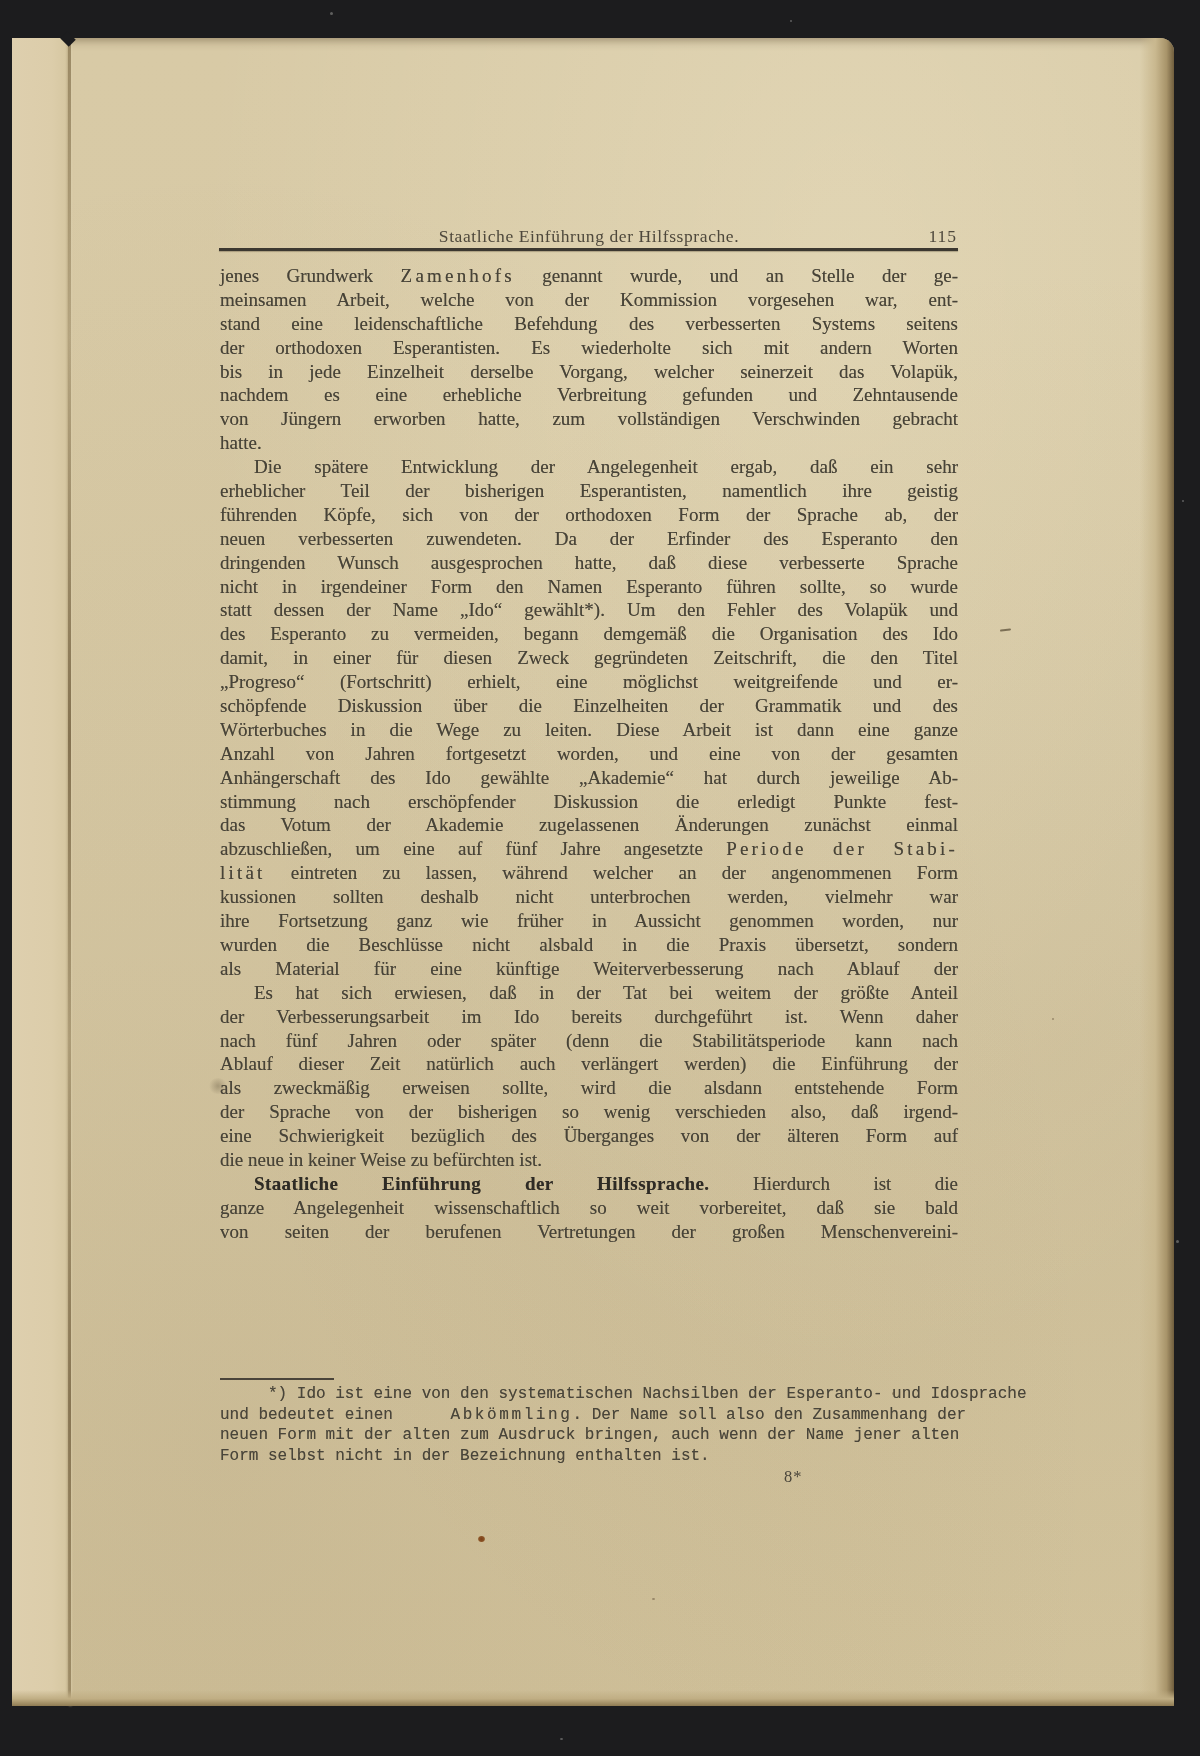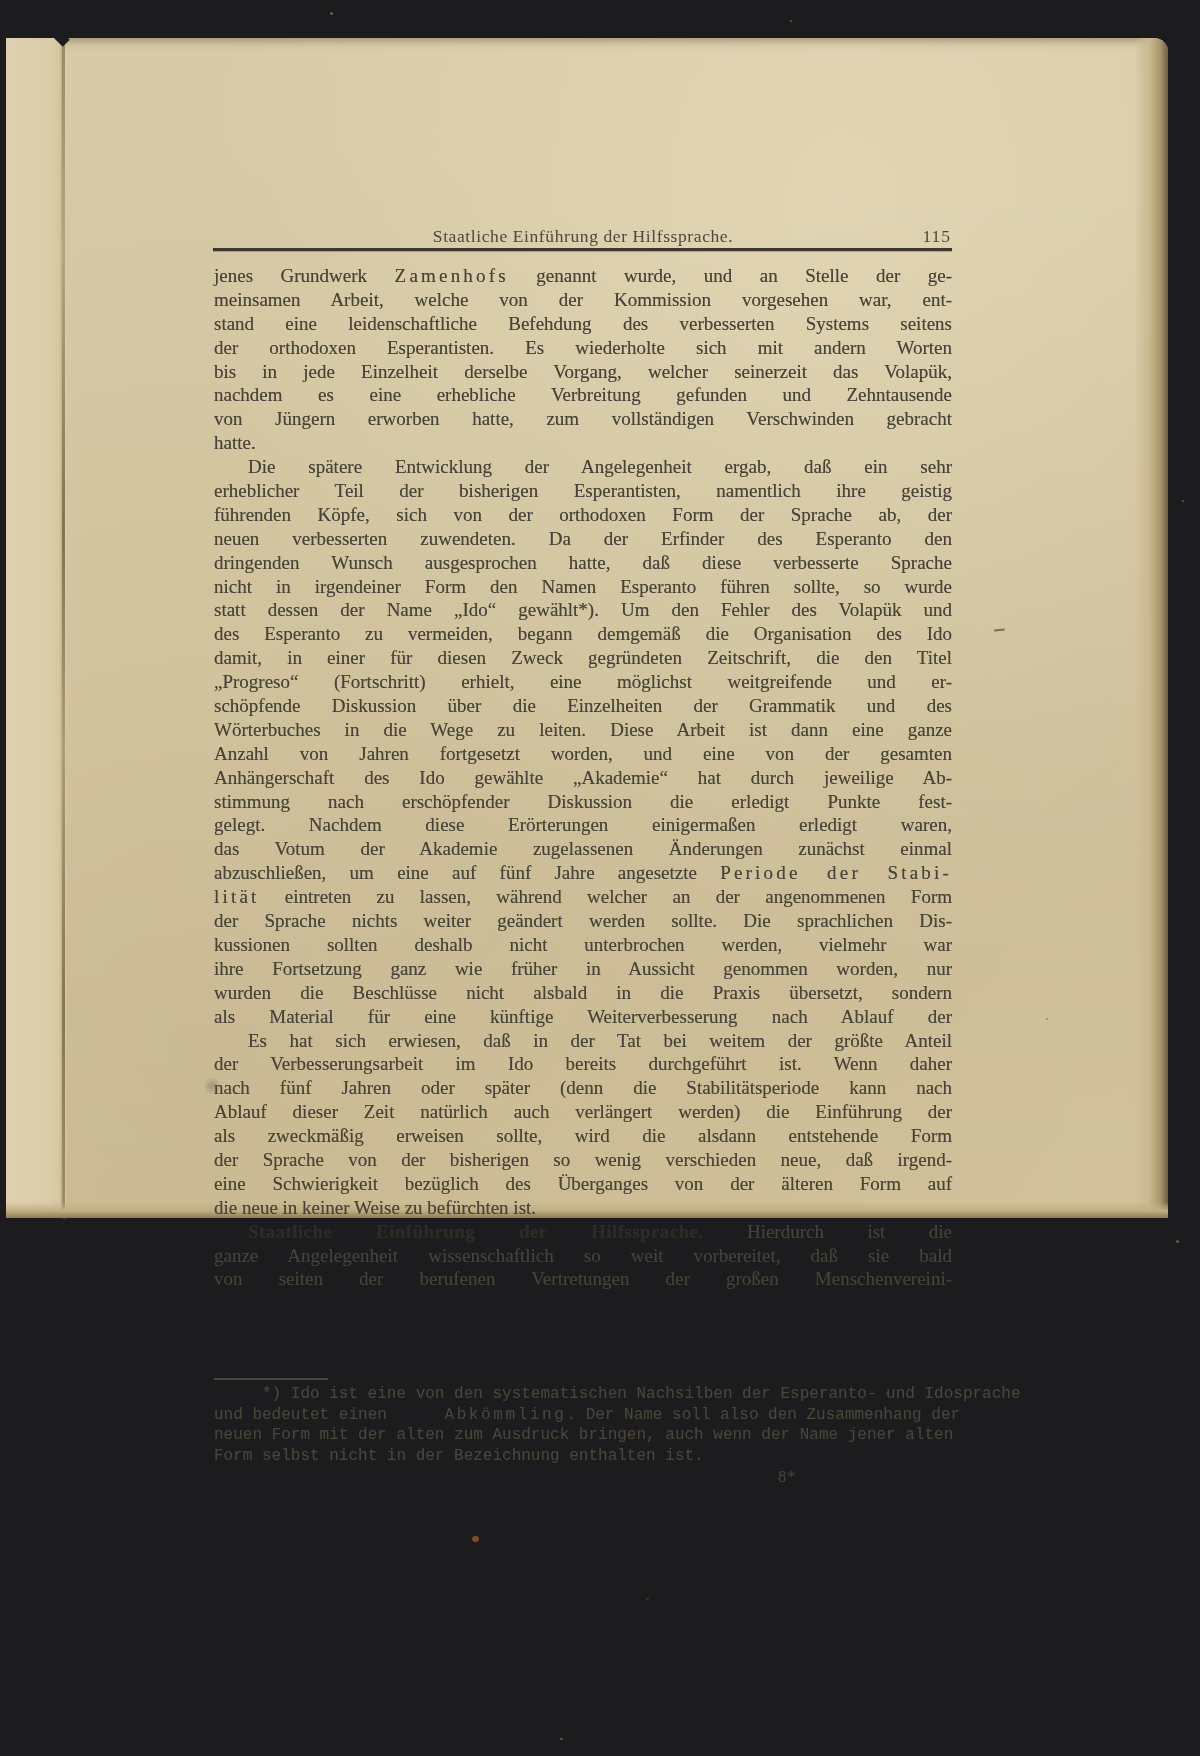--- a/index.html
+++ b/index.html
@@ -6,21 +6,21 @@
   #stage{
     position:relative;width:1200px;height:1756px;margin:0 auto;
     background:#1c1c1e;overflow:hidden;
     font-family:"Liberation Serif","DejaVu Serif",serif;
   }
   
   .dust{position:absolute;background:rgba(220,220,215,.35);border-radius:50%;}
 
   
   #page{
-    position:absolute;left:6px;top:38px;width:1162px;height:1180px;
+    position:absolute;left:12px;top:38px;width:1162px;height:1668px;
     background:
       radial-gradient(ellipse at 72% 14%, rgba(255,250,228,.22), rgba(255,250,228,0) 55%),
       radial-gradient(ellipse at 18% 85%, rgba(115,92,58,.10), rgba(115,92,58,0) 65%),
       radial-gradient(ellipse at 90% 60%, rgba(120,98,60,.10), rgba(120,98,60,0) 55%),
       linear-gradient(180deg,#d8caa6 0%,#d7c9a4 55%,#d2c39c 100%);
     border-top-right-radius:14px;
     border-bottom-right-radius:5px;
     box-shadow:inset 0 4px 9px rgba(70,52,25,.28), inset -2px 0 6px rgba(70,52,25,.18);
   }
   
@@ -140,35 +140,33 @@
         <div class="line"><span>nicht in irgendeiner Form den Namen Esperanto führen sollte, so wurde</span></div>
         <div class="line"><span>statt dessen der Name „Ido“ gewählt*).  Um den Fehler des Volapük und</span></div>
         <div class="line"><span>des Esperanto zu vermeiden, begann demgemäß die Organisation des Ido</span></div>
         <div class="line"><span>damit, in einer für diesen Zweck gegründeten Zeitschrift, die den Titel</span></div>
         <div class="line"><span>„Progreso“ (Fortschritt) erhielt, eine möglichst weitgreifende und er-</span></div>
         <div class="line"><span>schöpfende Diskussion über die Einzelheiten der Grammatik und des</span></div>
         <div class="line"><span>Wörterbuches in die Wege zu leiten.  Diese Arbeit ist dann eine ganze</span></div>
         <div class="line"><span>Anzahl von Jahren fortgesetzt worden, und eine von der gesamten</span></div>
         <div class="line"><span>Anhängerschaft des Ido gewählte „Akademie“ hat durch jeweilige Ab-</span></div>
         <div class="line"><span>stimmung nach erschöpfender Diskussion die erledigt Punkte fest-</span></div>
-        <div class="line"><span>gelegt.  Nachdem diese Erörterungen einigermaßen erledigt waren,</span></div>
         <div class="line"><span>das Votum der Akademie zugelassenen Änderungen zunächst einmal</span></div>
         <div class="line"><span>abzuschließen, um eine auf fünf Jahre angesetzte </span><span class="sperr">Periode der Stabi-</span></div>
         <div class="line"><span class="sperr">lität</span><span> eintreten zu lassen, während welcher an der angenommenen Form</span></div>
-        <div class="line"><span>der Sprache nichts weiter geändert werden sollte.  Die sprachlichen Dis-</span></div>
         <div class="line"><span>kussionen sollten deshalb nicht unterbrochen werden, vielmehr war</span></div>
         <div class="line"><span>ihre Fortsetzung ganz wie früher in Aussicht genommen worden, nur</span></div>
         <div class="line"><span>wurden die Beschlüsse nicht alsbald in die Praxis übersetzt, sondern</span></div>
         <div class="line"><span>als Material für eine künftige Weiterverbesserung nach Ablauf der</span></div>
         <div class="line"><span class="par-indent"></span><span>Es hat sich erwiesen, daß in der Tat bei weitem der größte Anteil</span></div>
         <div class="line"><span>der Verbesserungsarbeit im Ido bereits durchgeführt ist.  Wenn daher</span></div>
         <div class="line"><span>nach fünf Jahren oder später (denn die Stabilitätsperiode kann nach</span></div>
         <div class="line"><span>Ablauf dieser Zeit natürlich auch verlängert werden) die Einführung der</span></div>
         <div class="line"><span>als zweckmäßig erweisen sollte, wird die alsdann entstehende Form</span></div>
-        <div class="line"><span>der Sprache von der bisherigen so wenig verschieden neue, daß irgend-</span></div>
+        <div class="line"><span>der Sprache von der bisherigen so wenig verschieden also, daß irgend-</span></div>
         <div class="line"><span>eine Schwierigkeit bezüglich des Überganges von der älteren Form auf</span></div>
         <div class="line short"><span>die neue in keiner Weise zu befürchten ist.</span></div>
         <div class="line"><span class="par-indent"></span><span class="bold">Staatliche Einführung der Hilfssprache.</span><span>  Hierdurch ist die</span></div>
         <div class="line"><span>ganze Angelegenheit wissenschaftlich so weit vorbereitet, daß sie bald</span></div>
         <div class="line"><span>von seiten der berufenen Vertretungen der großen Menschenvereini-</span></div>
       </div>
 
     <div id="footnote-rule"></div>
     <div id="footnote">
         <div class="line"><span class="fn-indent"></span><span>*) Ido ist eine von den systematischen Nachsilben der Esperanto- und Idosprache</span></div>

